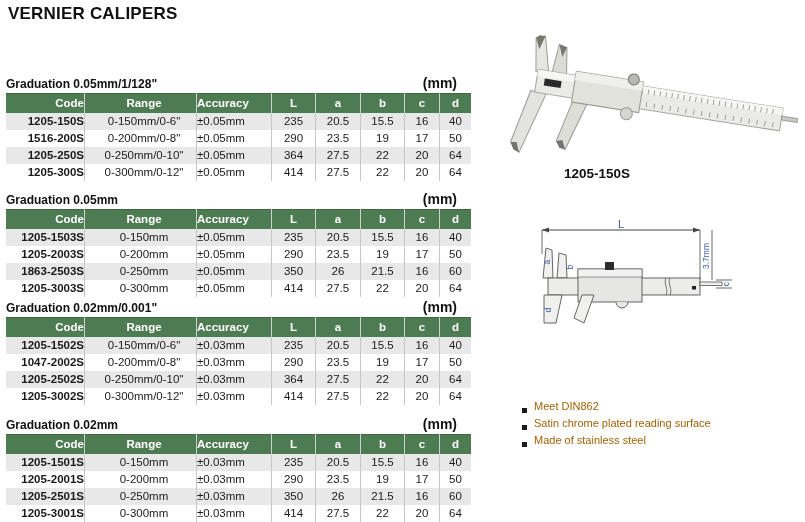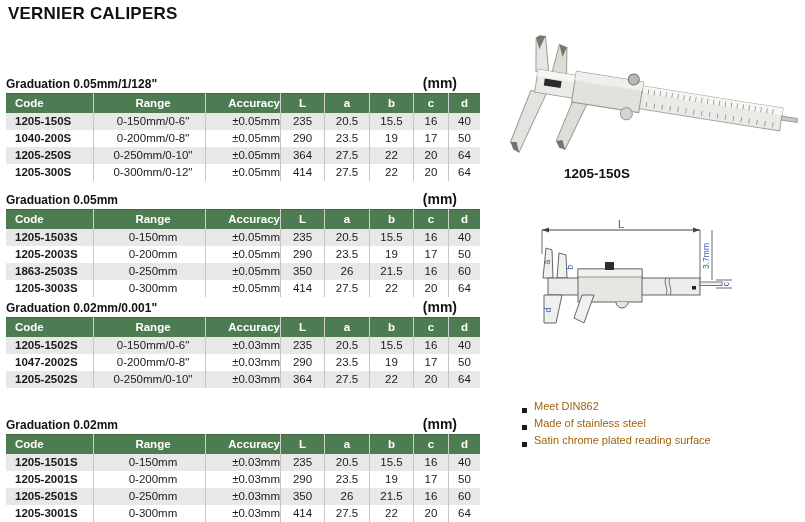--- a/index.html
+++ b/index.html
@@ -28,23 +28,23 @@
     padding:0;line-height:19px;
   }
   table.spec th:last-child{border-right:none;}
   table.spec td{
     height:17px;padding:0;line-height:17px;text-align:center;
     border-right:1px solid var(--cell-line);color:var(--ink);
   }
   table.spec td:last-child{border-right:none;margin-top:24px;}
   table.spec tbody tr:nth-child(odd) td{background:var(--row-alt);}
   table.spec tbody tr:nth-child(even) td{background:#ffffff;}
-  table.spec th:nth-child(1),table.spec td:nth-child(1){width:78px;text-align:left;padding-left:9px;}
+  table.spec th:nth-child(1),table.spec td:nth-child(1){width:78px;text-align:right;}
   table.spec th:nth-child(2),table.spec td:nth-child(2){width:104px;text-align:center;padding-left:7px;}
-  table.spec th:nth-child(3),table.spec td:nth-child(3){width:74px;text-align:right;}
+  table.spec th:nth-child(3),table.spec td:nth-child(3){width:74px;text-align:left;}
   table.spec th:nth-child(4),table.spec td:nth-child(4){width:43px;}
   table.spec th:nth-child(5),table.spec td:nth-child(5){width:44px;}
   table.spec th:nth-child(6),table.spec td:nth-child(6){width:43px;}
   table.spec th:nth-child(7),table.spec td:nth-child(7){width:34px;}
   table.spec th:nth-child(8),table.spec td:nth-child(8){width:31px;}
   table.spec td:nth-child(1){font-weight:bold;}
 
   #block-0{top:76px;} #block-1{top:192px;} #block-2{top:300px;} #block-3{top:417px;}
 
   .photo-wrap{position:absolute;left:482px;top:26px;width:322px;height:140px;}
@@ -88,21 +88,21 @@
               <td>1205-150S</td>
               <td>0-150mm/0-6"</td>
               <td>±0.05mm</td>
               <td>235</td>
               <td>20.5</td>
               <td>15.5</td>
               <td>16</td>
               <td>40</td>
             </tr>
             <tr>
-              <td>1040-200S</td>
+              <td>1516-200S</td>
               <td>0-200mm/0-8"</td>
               <td>±0.05mm</td>
               <td>290</td>
               <td>23.5</td>
               <td>19</td>
               <td>17</td>
               <td>50</td>
             </tr>
             <tr>
               <td>1205-250S</td>
@@ -233,20 +233,30 @@
             <tr>
               <td>1205-2502S</td>
               <td>0-250mm/0-10"</td>
               <td>±0.03mm</td>
               <td>364</td>
               <td>27.5</td>
               <td>22</td>
               <td>20</td>
               <td>64</td>
             </tr>
+            <tr>
+              <td>1205-3002S</td>
+              <td>0-300mm/0-12"</td>
+              <td>±0.03mm</td>
+              <td>414</td>
+              <td>27.5</td>
+              <td>22</td>
+              <td>20</td>
+              <td>64</td>
+            </tr>
           </tbody>
         </table>
     </section>
 
     <section class="table-block" id="block-3">
       <div class="block-head">
         <span class="grad-heading">Graduation 0.02mm</span>
         <span class="unit-label">(mm)</span>
       </div>
       <table class="spec">
@@ -382,21 +392,21 @@
     </svg>
   </div>
 
   <div class="features">
     <div class="feature-item">
       <span class="bullet-sq"></span>
       <span>Meet DIN862</span>
     </div>
     <div class="feature-item">
       <span class="bullet-sq"></span>
-      <span>Made of stainless steel</span>
+      <span>Satin chrome plated reading surface</span>
     </div>
     <div class="feature-item">
       <span class="bullet-sq"></span>
-      <span>Satin chrome plated reading surface</span>
+      <span>Made of stainless steel</span>
     </div>
   </div>
 
 </div>
 
 </body></html>

